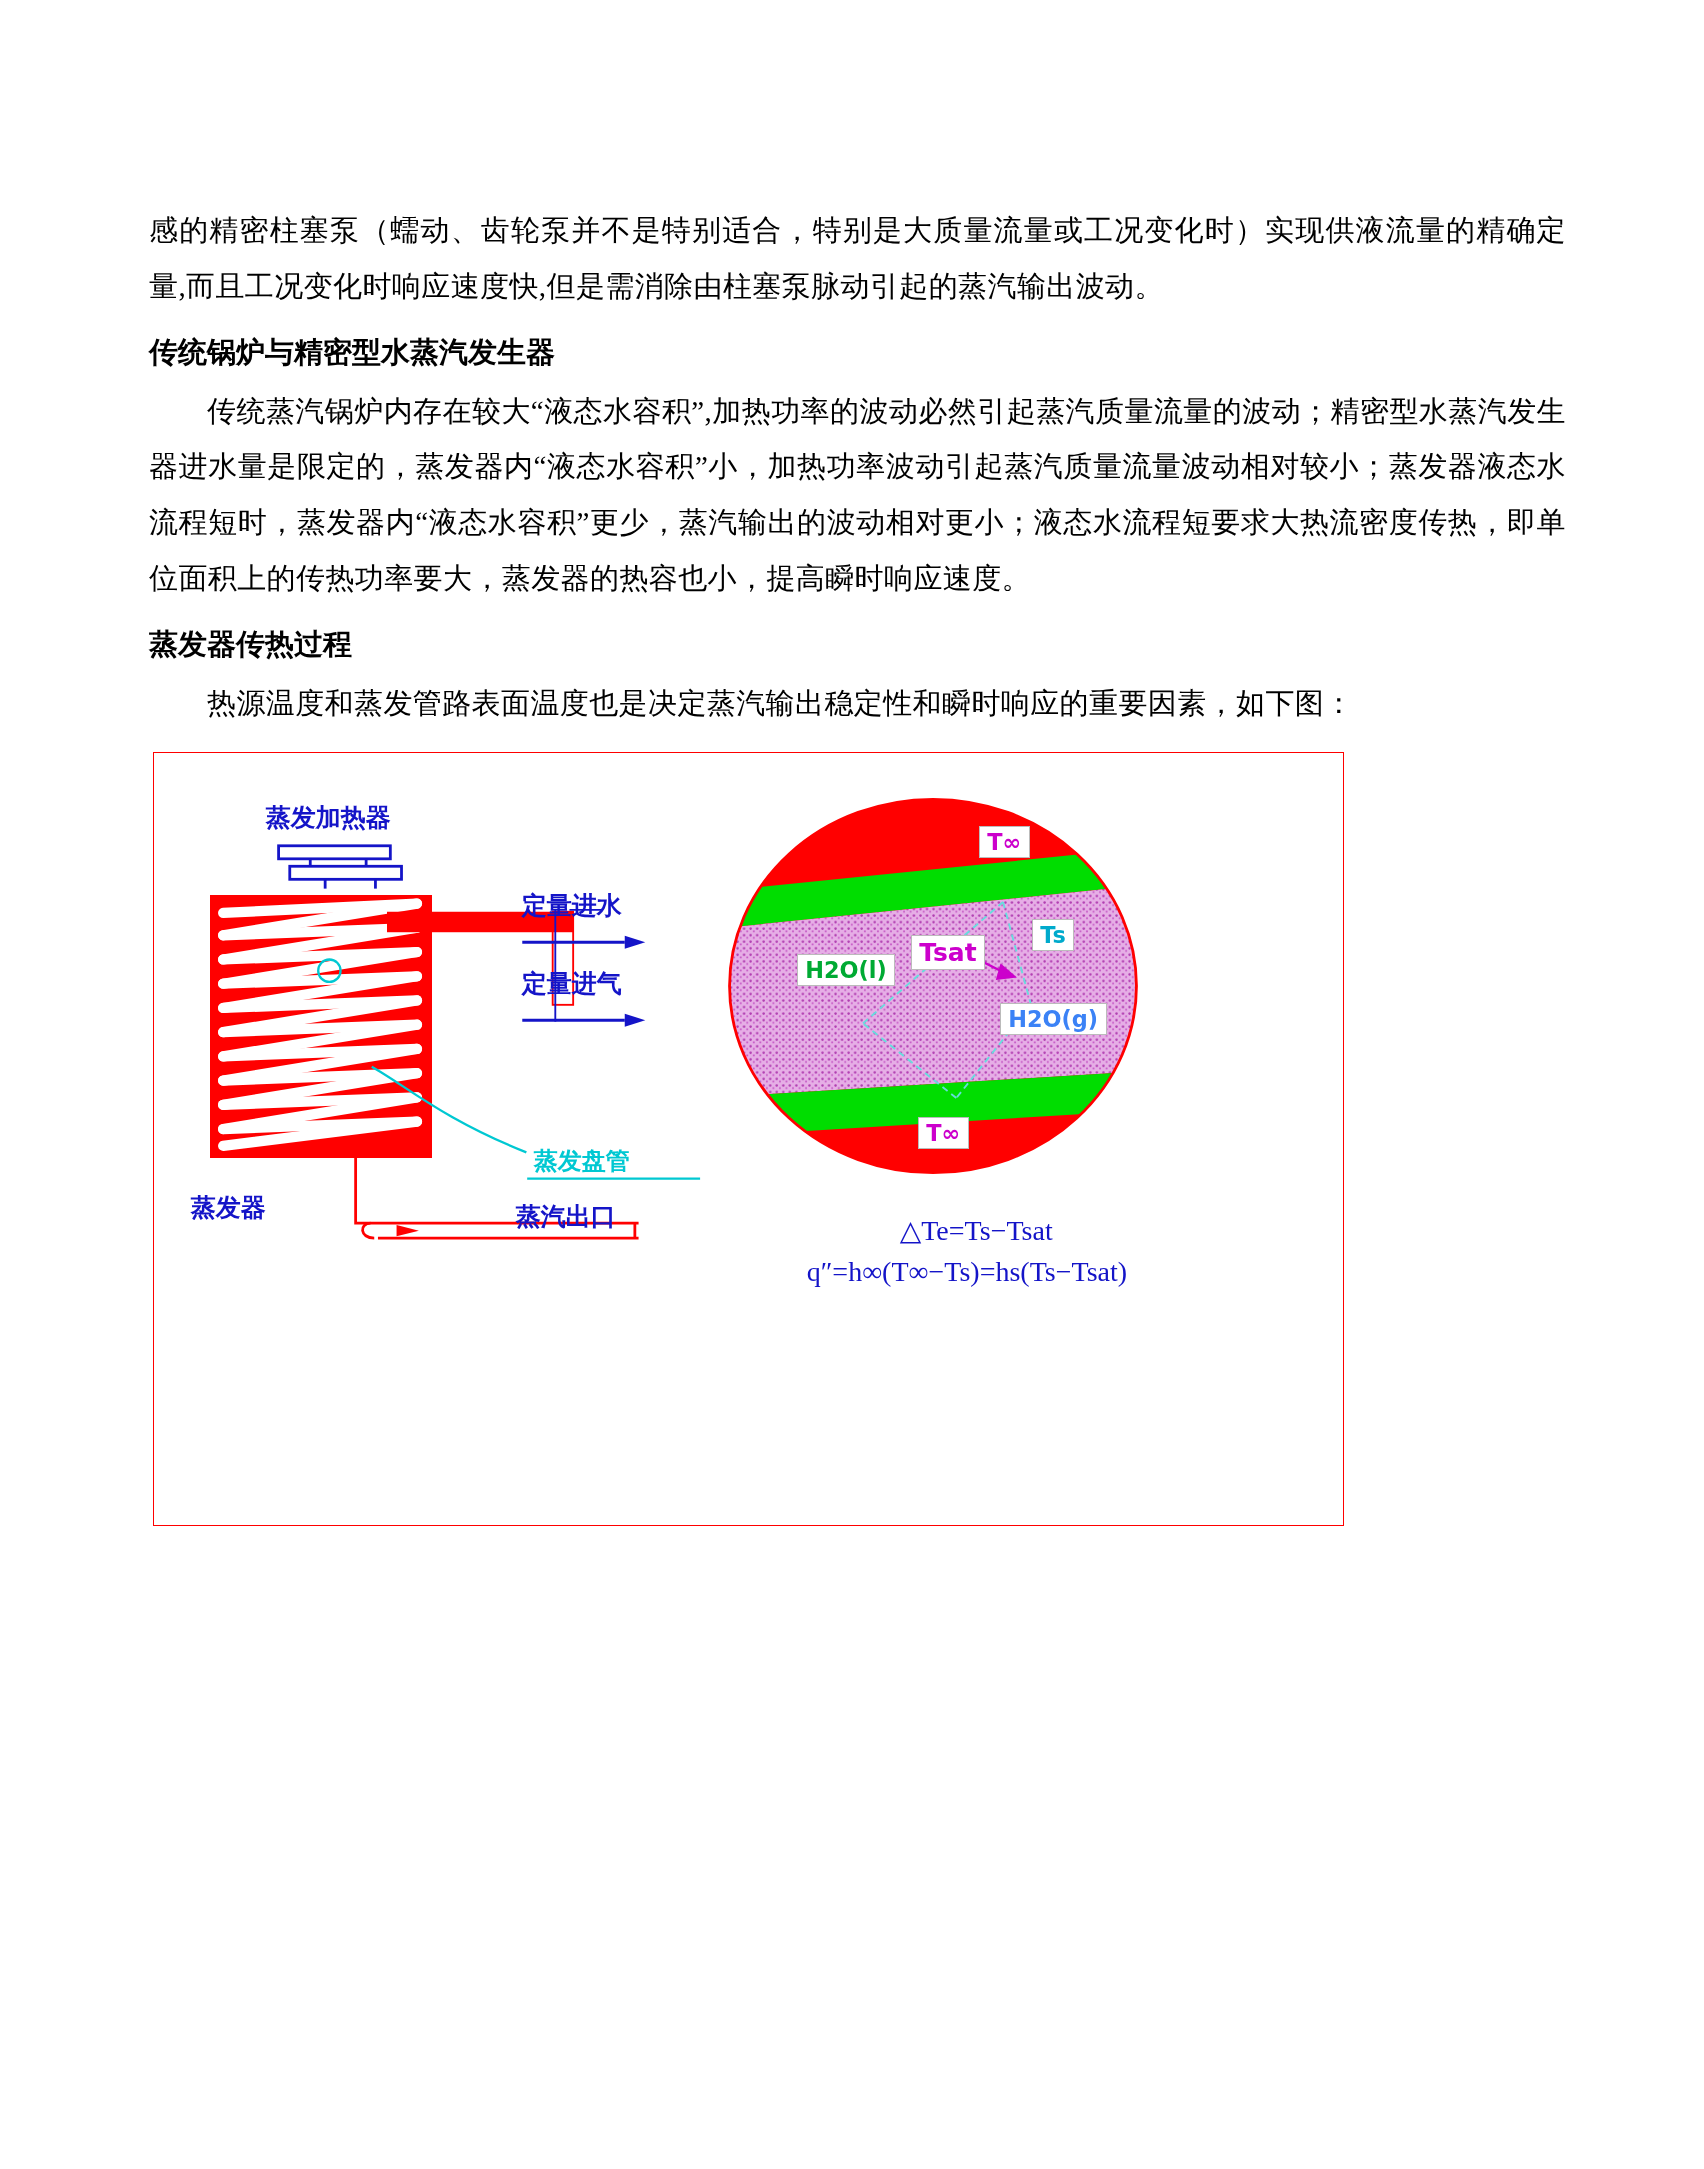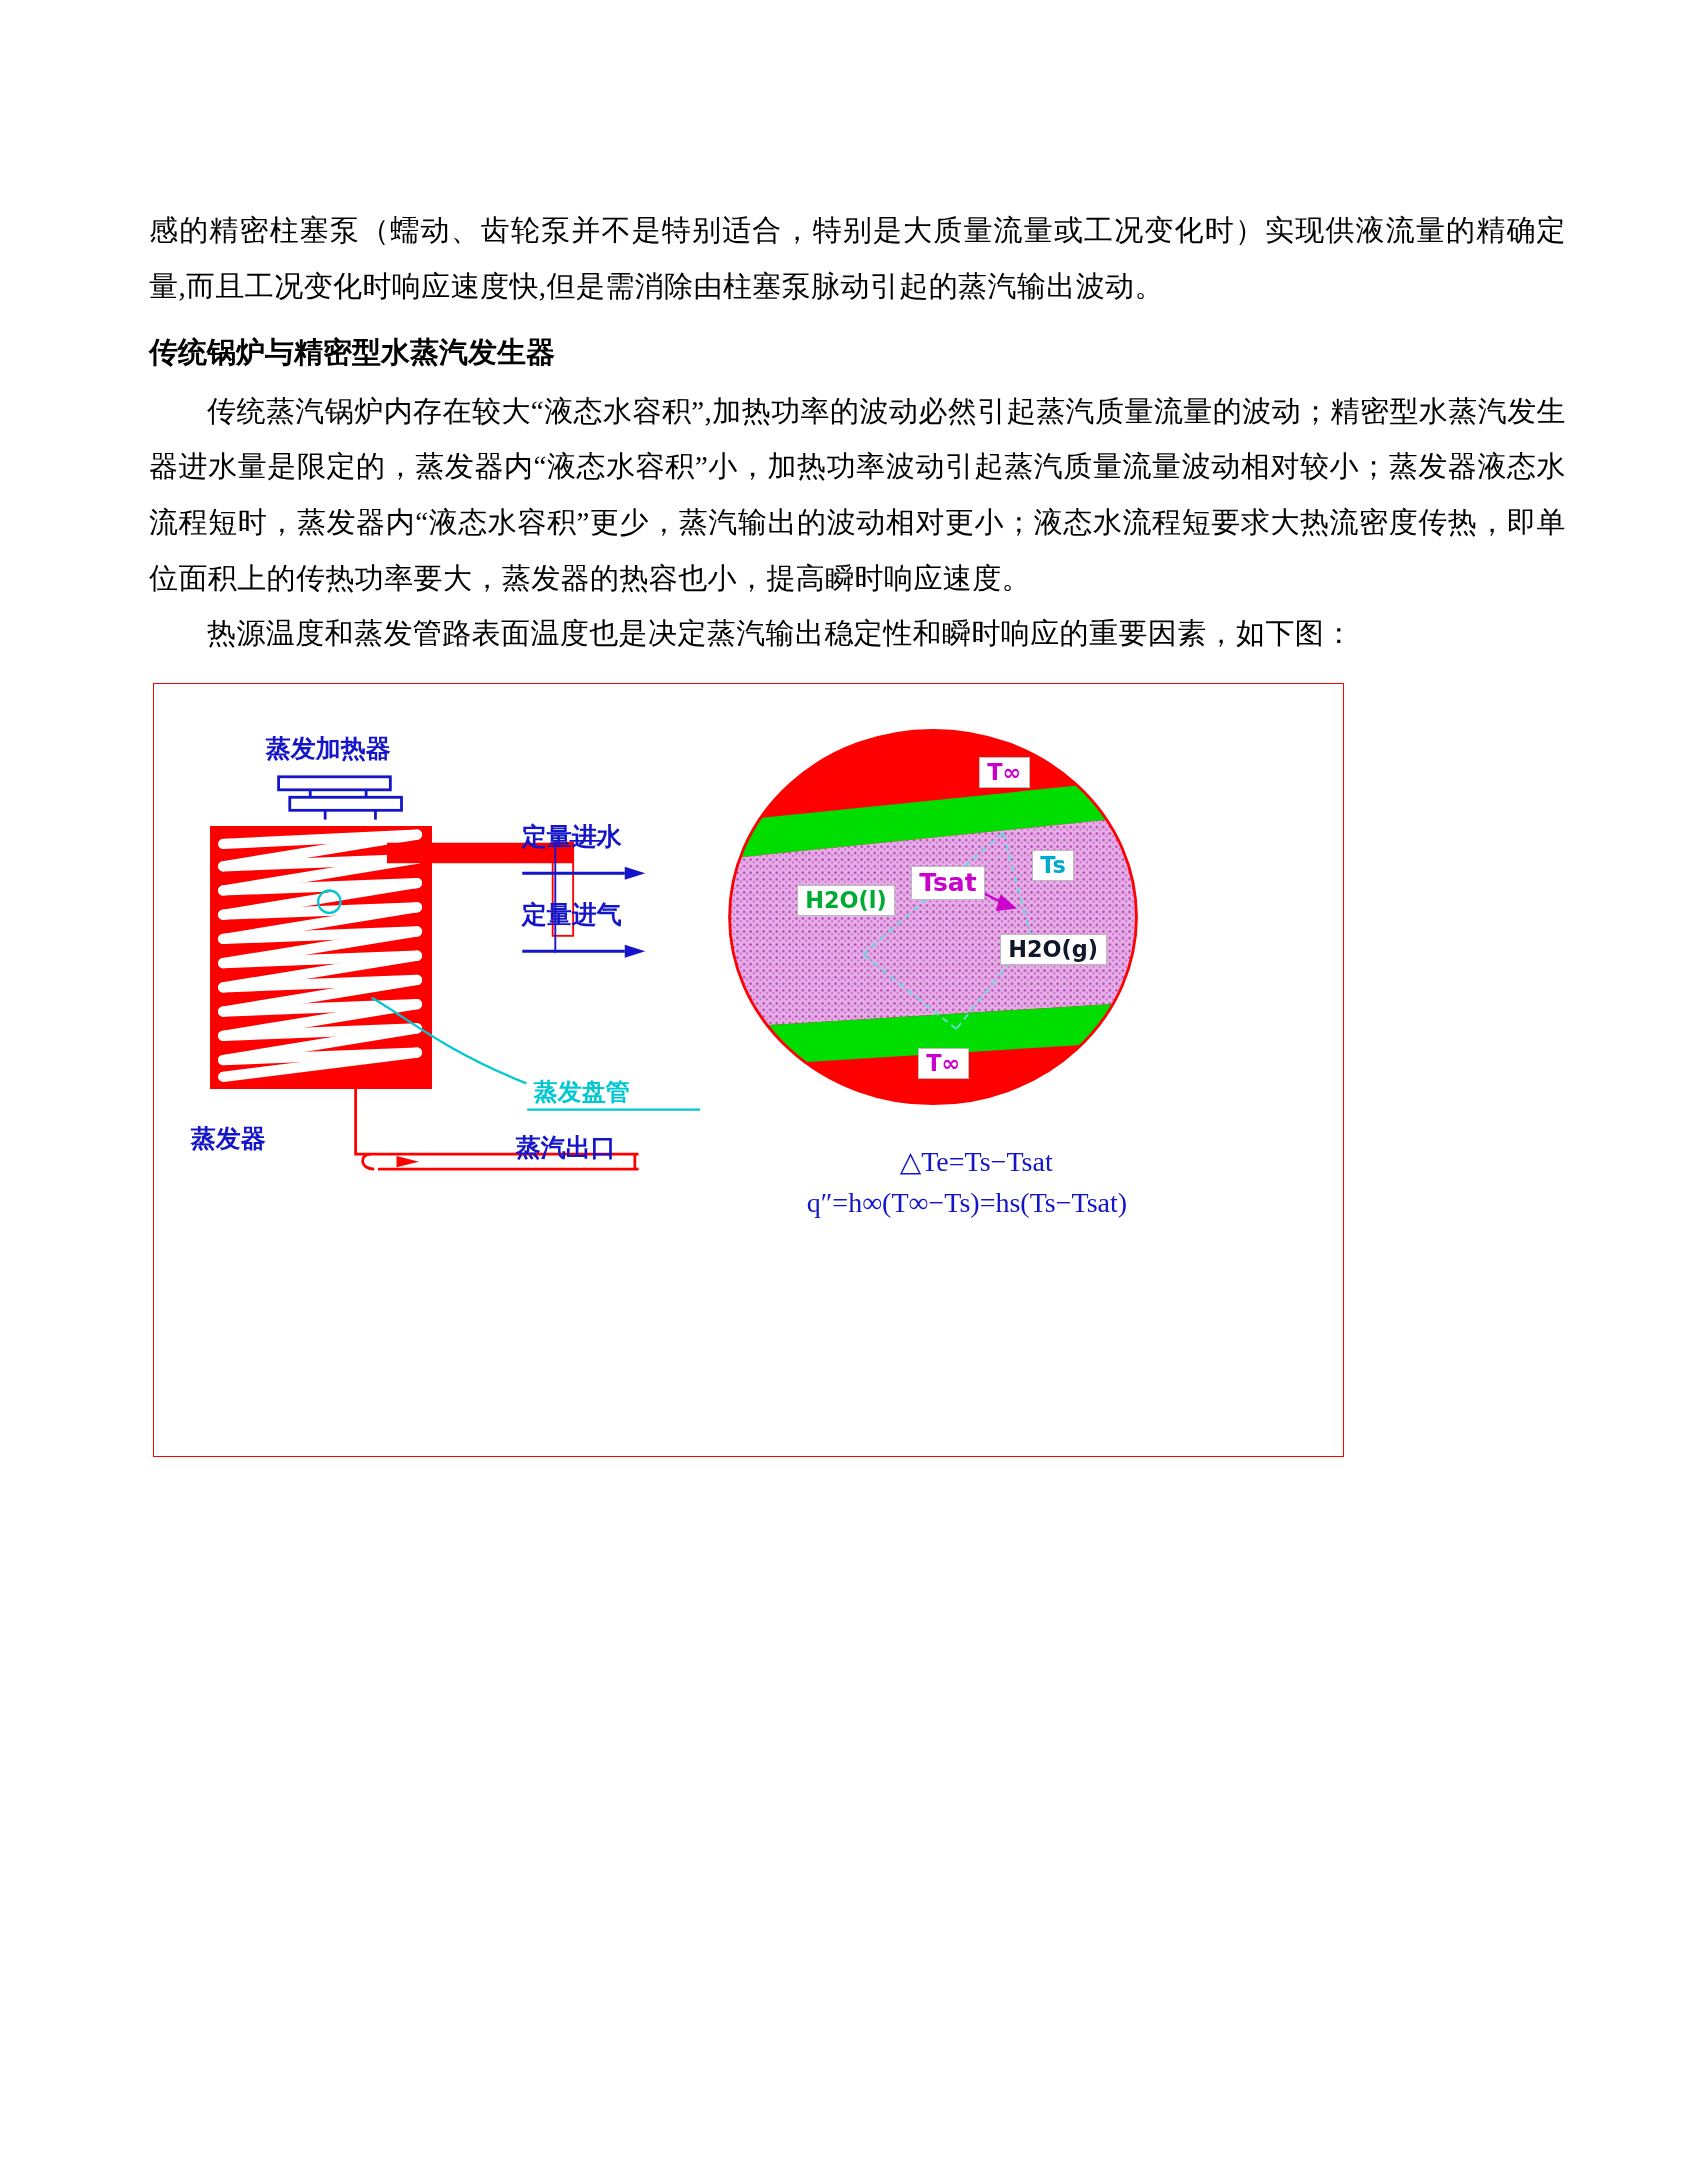--- a/index.html
+++ b/index.html
@@ -109,20 +109,21 @@
 
 <div class="page">
   <div class="content">
 
     <p>感的精密柱塞泵（蠕动、齿轮泵并不是特别适合，特别是大质量流量或工况变化时）实现供液流量的精确定量,而且工况变化时响应速度快,但是需消除由柱塞泵脉动引起的蒸汽输出波动。</p>
 
     <h3>传统锅炉与精密型水蒸汽发生器</h3>
 
     <p class="indent">传统蒸汽锅炉内存在较大“液态水容积”,加热功率的波动必然引起蒸汽质量流量的波动；精密型水蒸汽发生器进水量是限定的，蒸发器内“液态水容积”小，加热功率波动引起蒸汽质量流量波动相对较小；蒸发器液态水流程短时，蒸发器内“液态水容积”更少，蒸汽输出的波动相对更小；液态水流程短要求大热流密度传热，即单位面积上的传热功率要大，蒸发器的热容也小，提高瞬时响应速度。</p>
 
+    <h3>蒸发器传热过程</h3>
 
     <p class="indent">热源温度和蒸发管路表面温度也是决定蒸汽输出稳定性和瞬时响应的重要因素，如下图：</p>
 
     <div class="figure-wrap">
       <div class="figure-box">
 
         <div class="fig-label" style="left:112px; top:48px;">蒸发加热器</div>
 
         <svg style="position:absolute; left:119px; top:89px;" width="149" height="56" viewBox="0 0 160 60">
           <rect x="6" y="4" width="120" height="14" fill="none" stroke="#1414c8" stroke-width="3"></rect>
@@ -235,21 +236,21 @@
             <line x1="250" y1="170" x2="300" y2="195"></line>
             <polygon points="298,188 312,200 294,202"></polygon>
           </g>
         </svg>
 
         <div class="tag" style="left:825px; top:73px; color:#cc00cc; border-color:#bbbbbb;">T∞</div>
         <div class="tag" style="left:764px; top:364px; color:#cc00cc; border-color:#bbbbbb;">T∞</div>
         <div class="tag" style="left:878px; top:166px; color:#00aacc; border-color:#bbbbbb;">Ts</div>
         <div class="tag" style="left:757px; top:182px; color:#cc00cc; border-color:#bbbbbb; font-size:25px;">Tsat</div>
         <div class="tag" style="left:643px; top:201px; color:#00aa33; border-color:#bbbbbb;">H2O(l)</div>
-        <div class="tag" style="left:846px; top:250px; color:#0f172a; border-color:#bbbbbb;">H2O(g)</div>
+        <div class="tag" style="left:846px; top:250px; color:#3b82f6; border-color:#bbbbbb;">H2O(g)</div>
 
         <div class="formula" style="left:746px; top:461px;">△Te=Ts−Tsat</div>
         <div class="formula" style="left:653px; top:503px;">q″=h∞(T∞−Ts)=hs(Ts−Tsat)</div>
 
       </div>
     </div>
 
 
   </div>
 </div>

